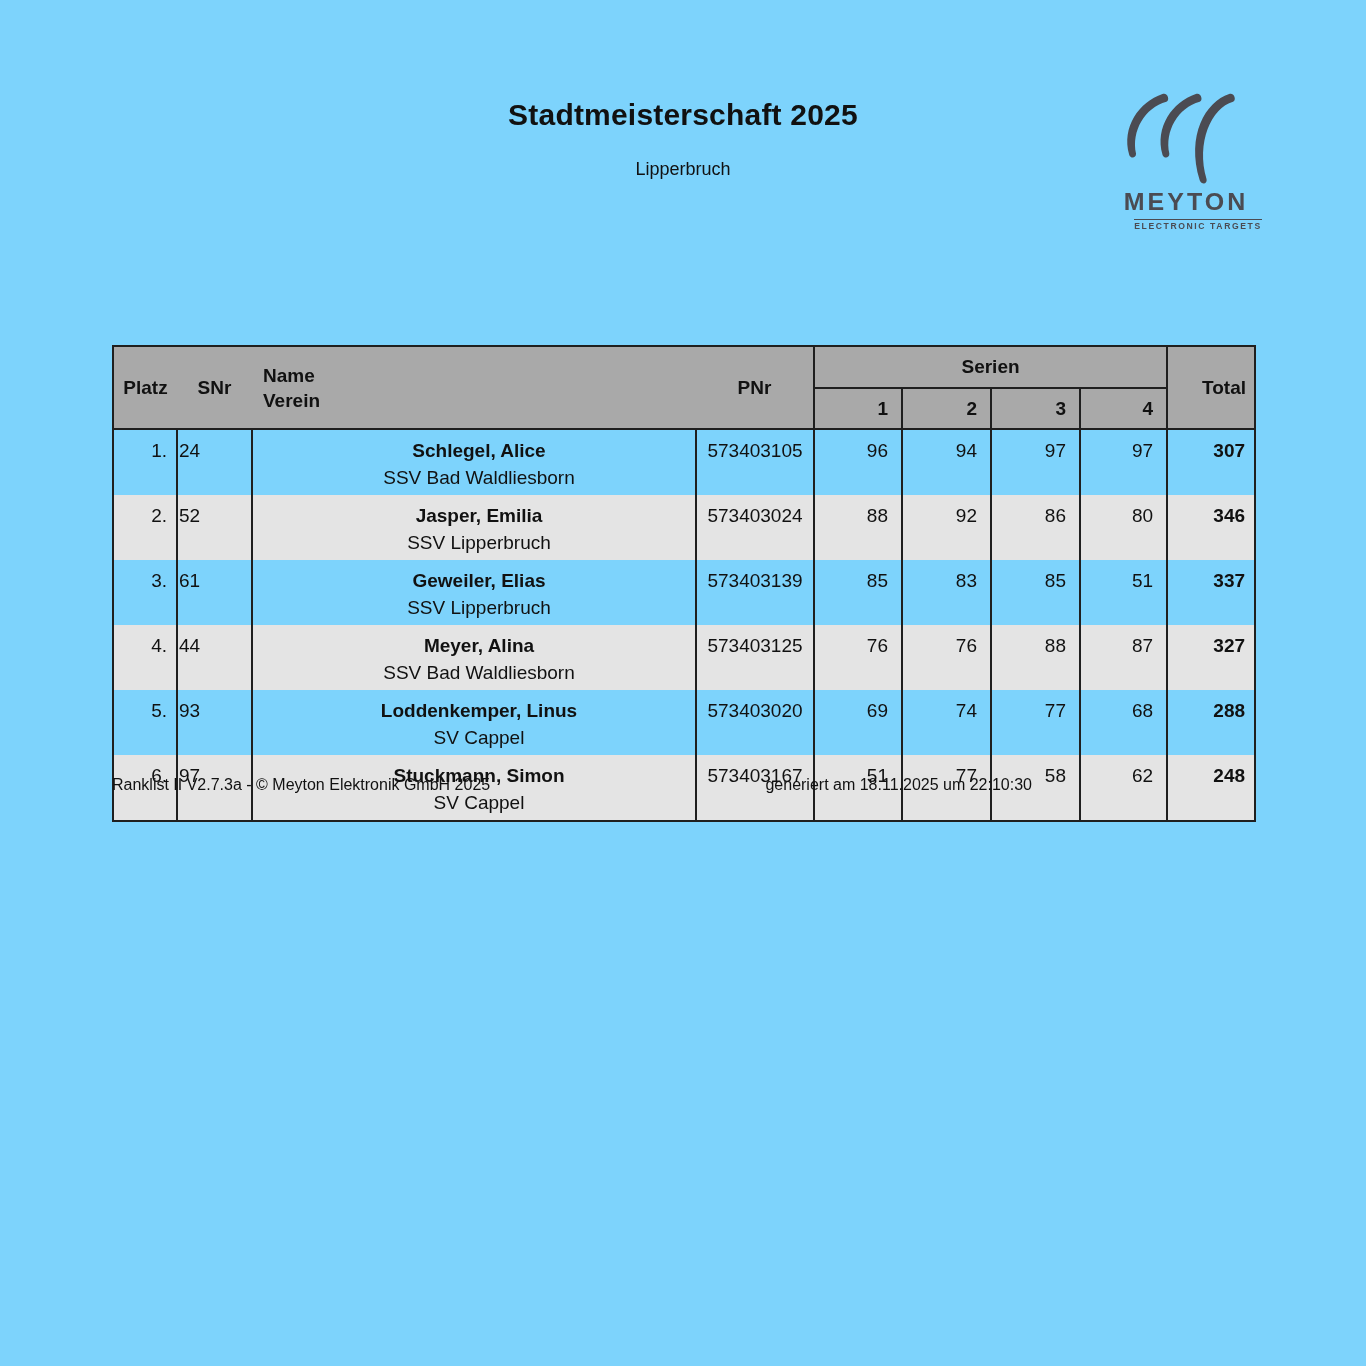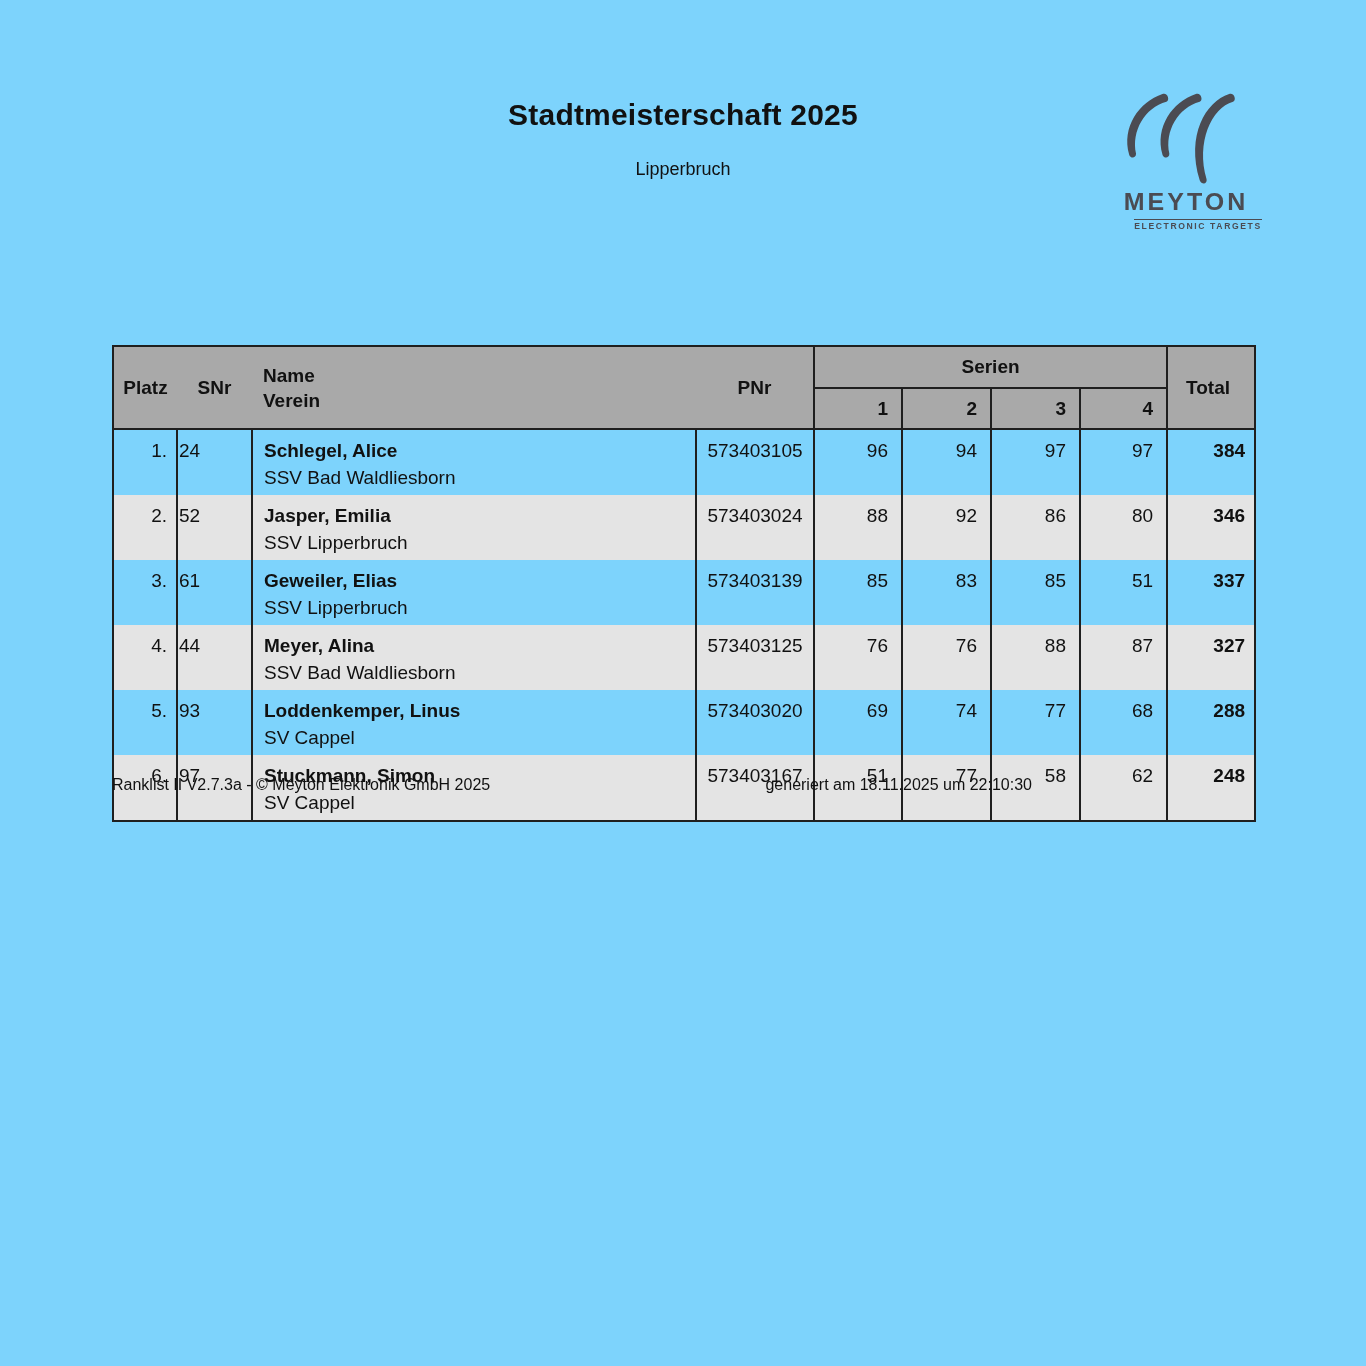--- a/index.html
+++ b/index.html
@@ -29,32 +29,32 @@
   th,td{font-size:19px;overflow:hidden;}
   thead th{background:#a9a9a9;font-weight:bold;}
   .thA th{height:38px;vertical-align:middle;}
   .thA th.rs{height:75px;border-bottom:2px solid #1f1f1f;}
   th.h-platz{}
   th.h-snr{text-align:center;}
   th.h-name{text-align:left;padding-left:11px;line-height:25px;}
   th.h-pnr{text-align:center;}
   th.h-serien{text-align:center;border-left:2px solid #1f1f1f;border-right:2px solid #1f1f1f;
               border-bottom:2px solid #1f1f1f;}
-  th.h-total{text-align:right;padding-right:24px;}
+  th.h-total{text-align:right;padding-right:8px;}
   .thB th{height:37px;vertical-align:middle;text-align:right;padding-right:13px;
           border-bottom:2px solid #1f1f1f;}
   .thB th.sc{border-left:2px solid #1f1f1f;}
   .thB th.sc-last{border-right:2px solid #1f1f1f;}
 
   tbody td{height:57px;vertical-align:top;padding-top:7px;line-height:27px;background-clip:padding-box;}
   tbody td + td{border-left:2px solid #1f1f1f;}
   tbody tr.alt td{background:#e4e4e4;}
   td.c-platz{text-align:right;padding-right:9px;}
   td.c-snr{padding-right:24px;}
-  td.c-name{text-align:left;padding-left:11px;}
+  td.c-name{text-align:center;padding-left:11px;}
   td.c-name .nm{font-weight:bold;}
   td.c-pnr{text-align:center;}
   td.c-s{text-align:right;padding-right:13px;}
   td.c-total{text-align:right;padding-right:9px;font-weight:bold;}
 
   
   .footline{position:absolute;top:776px;left:112px;width:920px;display:flex;
             justify-content:space-between;font-size:16px;}
 </style>
 </head>
@@ -119,21 +119,21 @@
           <td class="c-snr">24</td>
           <td class="c-name">
             <div class="nm">Schlegel, Alice</div>
             <div>SSV Bad Waldliesborn</div>
           </td>
           <td class="c-pnr">573403105</td>
           <td class="c-s">96</td>
           <td class="c-s">94</td>
           <td class="c-s">97</td>
           <td class="c-s">97</td>
-          <td class="c-total">384</td>
+          <td class="c-total">307</td>
         </tr>
 
         <tr class="alt">
           <td class="c-platz">2.</td>
           <td class="c-snr">52</td>
           <td class="c-name">
             <div class="nm">Jasper, Emilia</div>
             <div>SSV Lipperbruch</div>
           </td>
           <td class="c-pnr">573403024</td>

